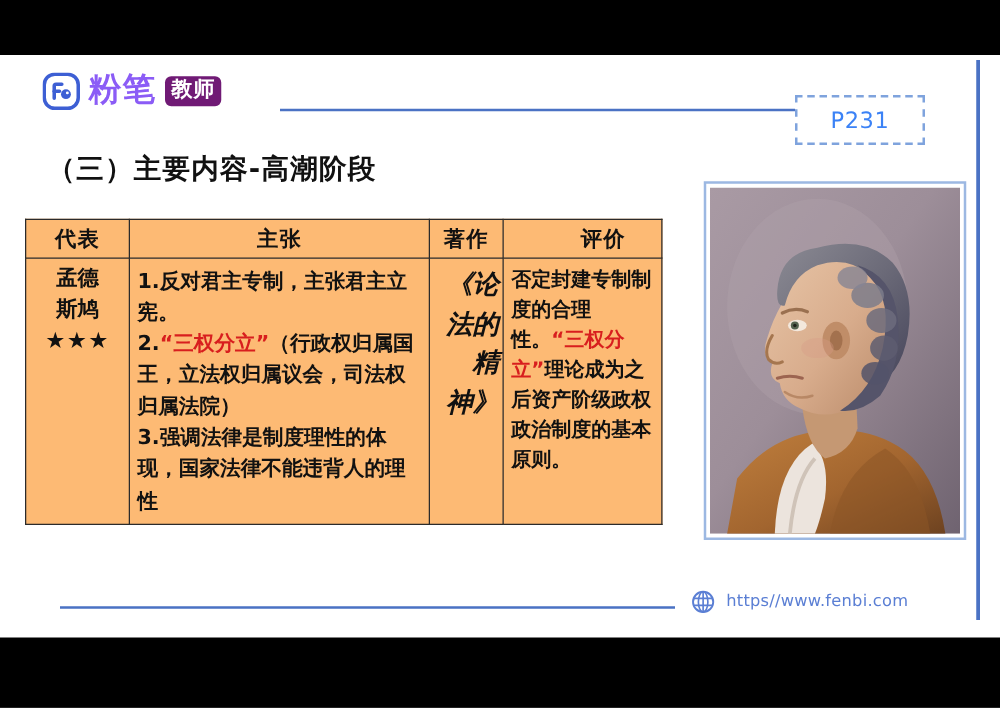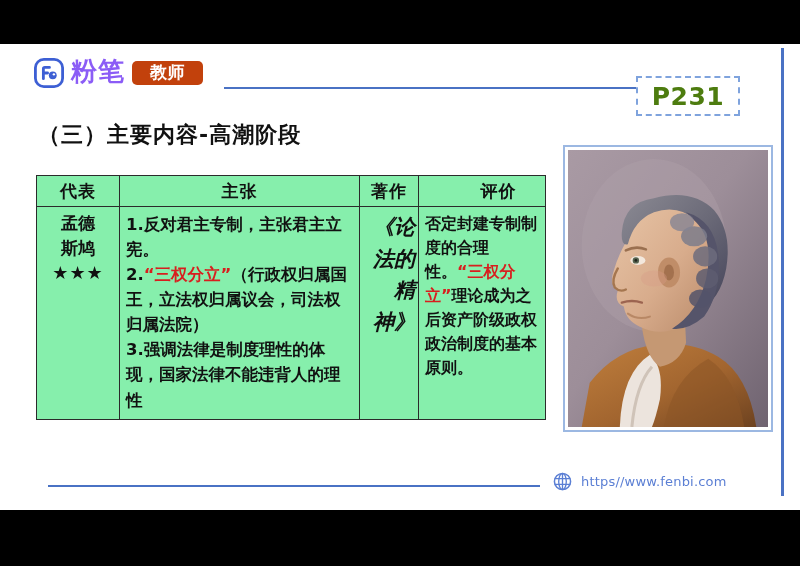--- a/index.html
+++ b/index.html
@@ -40,60 +40,60 @@
   .fb-mark {
     width: 30px; height: 30px; flex: 0 0 auto;
     display: block;
   }
   .logo-cn {
     font-family: Liberation Mono, monospace;
     font-size: 26px; font-weight: 700; color: #8b5cf6;
     letter-spacing: 1px; line-height: 30px;
   }
   .logo-badge {
-    background: #c2410c; color: #fff;
+    background: #701a75; color: #fff;
     font-family: "DejaVu Sans", sans-serif;
     font-size: 17px; font-weight: 700;
-    padding: 2px 18px 3px; border-radius: 5px;
+    padding: 2px 5px 3px; border-radius: 5px;
     line-height: 19px; letter-spacing: 0.5px;
   }
   .header-rule {
     position: absolute; left: 190px; top: 29px;
     width: 412px; height: 2px; background: #4a72c4;
   }
 
   
   #page-badge {
     position: absolute; left: 636px; top: 32px;
     width: 104px; height: 40px;
     border: 2px dashed #7fa3dd;
     display: flex; align-items: center; justify-content: center;
     background: #fff;
   }
   #page-badge span {
     font-family: "DejaVu Sans", sans-serif;
-    font-size: 25px; font-weight: 700; color: #4d7c0f;
+    font-size: 18px; font-weight: 400; color: #3b82f6;
     letter-spacing: 0.5px;
   }
 
   
   #title {
     position: absolute; left: 38px; top: 76px;
     font-family: "DejaVu Sans", sans-serif;
     font-size: 22px; font-weight: 700; color: #111;
     letter-spacing: 1px; white-space: nowrap;
   }
 
   
   #table {
-    position: absolute; left: 36px; top: 131px;
+    position: absolute; left: 20px; top: 131px;
     width: 509px;
     border-collapse: collapse;
     table-layout: fixed;
-    background: #86efac;
+    background: #fdba74;
   }
   #table th, #table td {
     border: 1.5px solid #2b2b2b;
     font-family: "DejaVu Sans", sans-serif;
     color: #111;
     vertical-align: top;
   }
   #table th {
     height: 31px;
     font-size: 17px; font-weight: 700;

